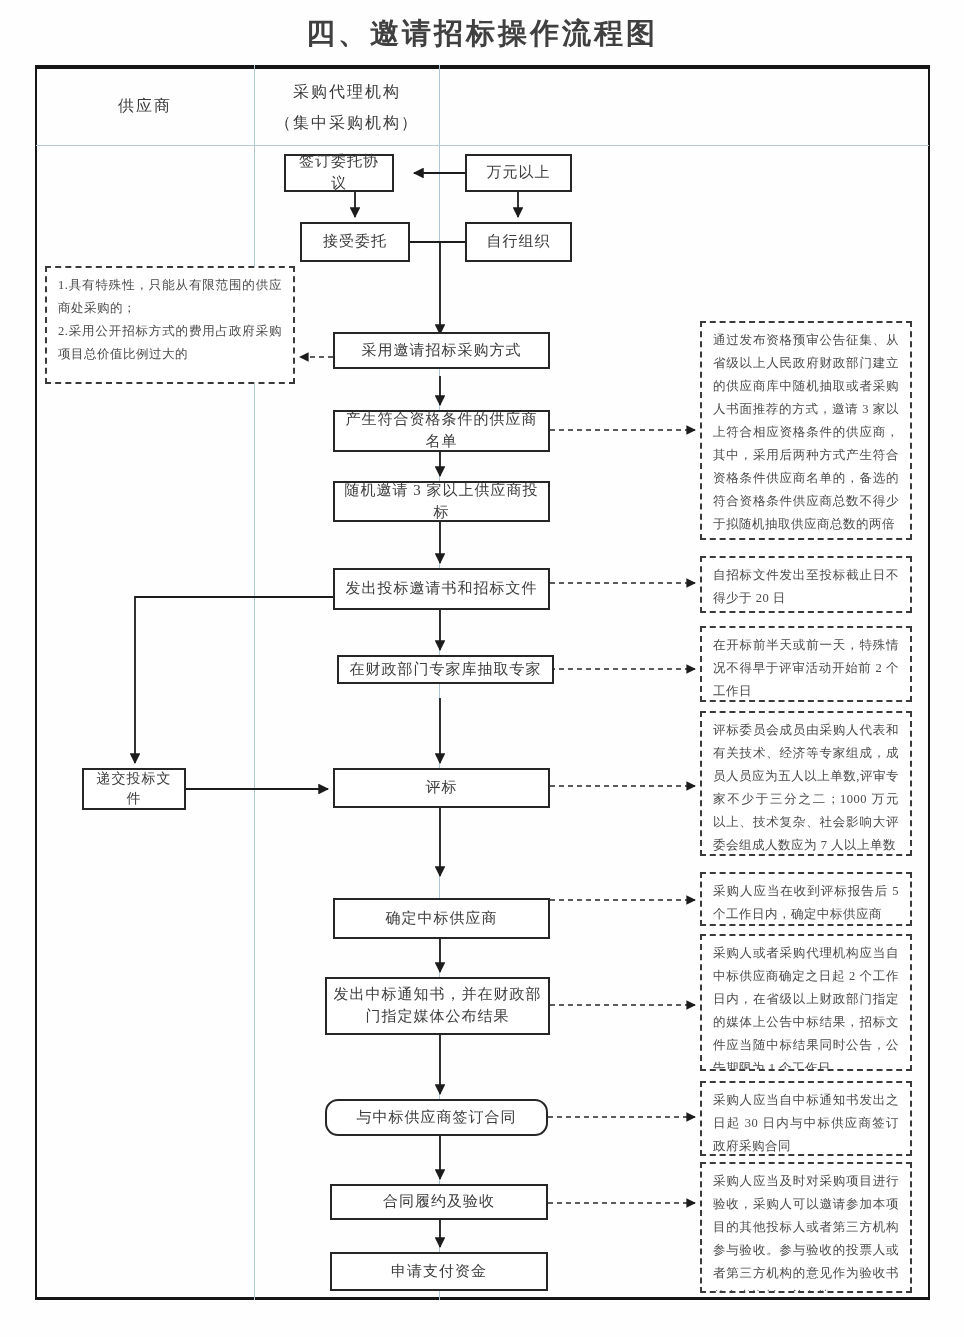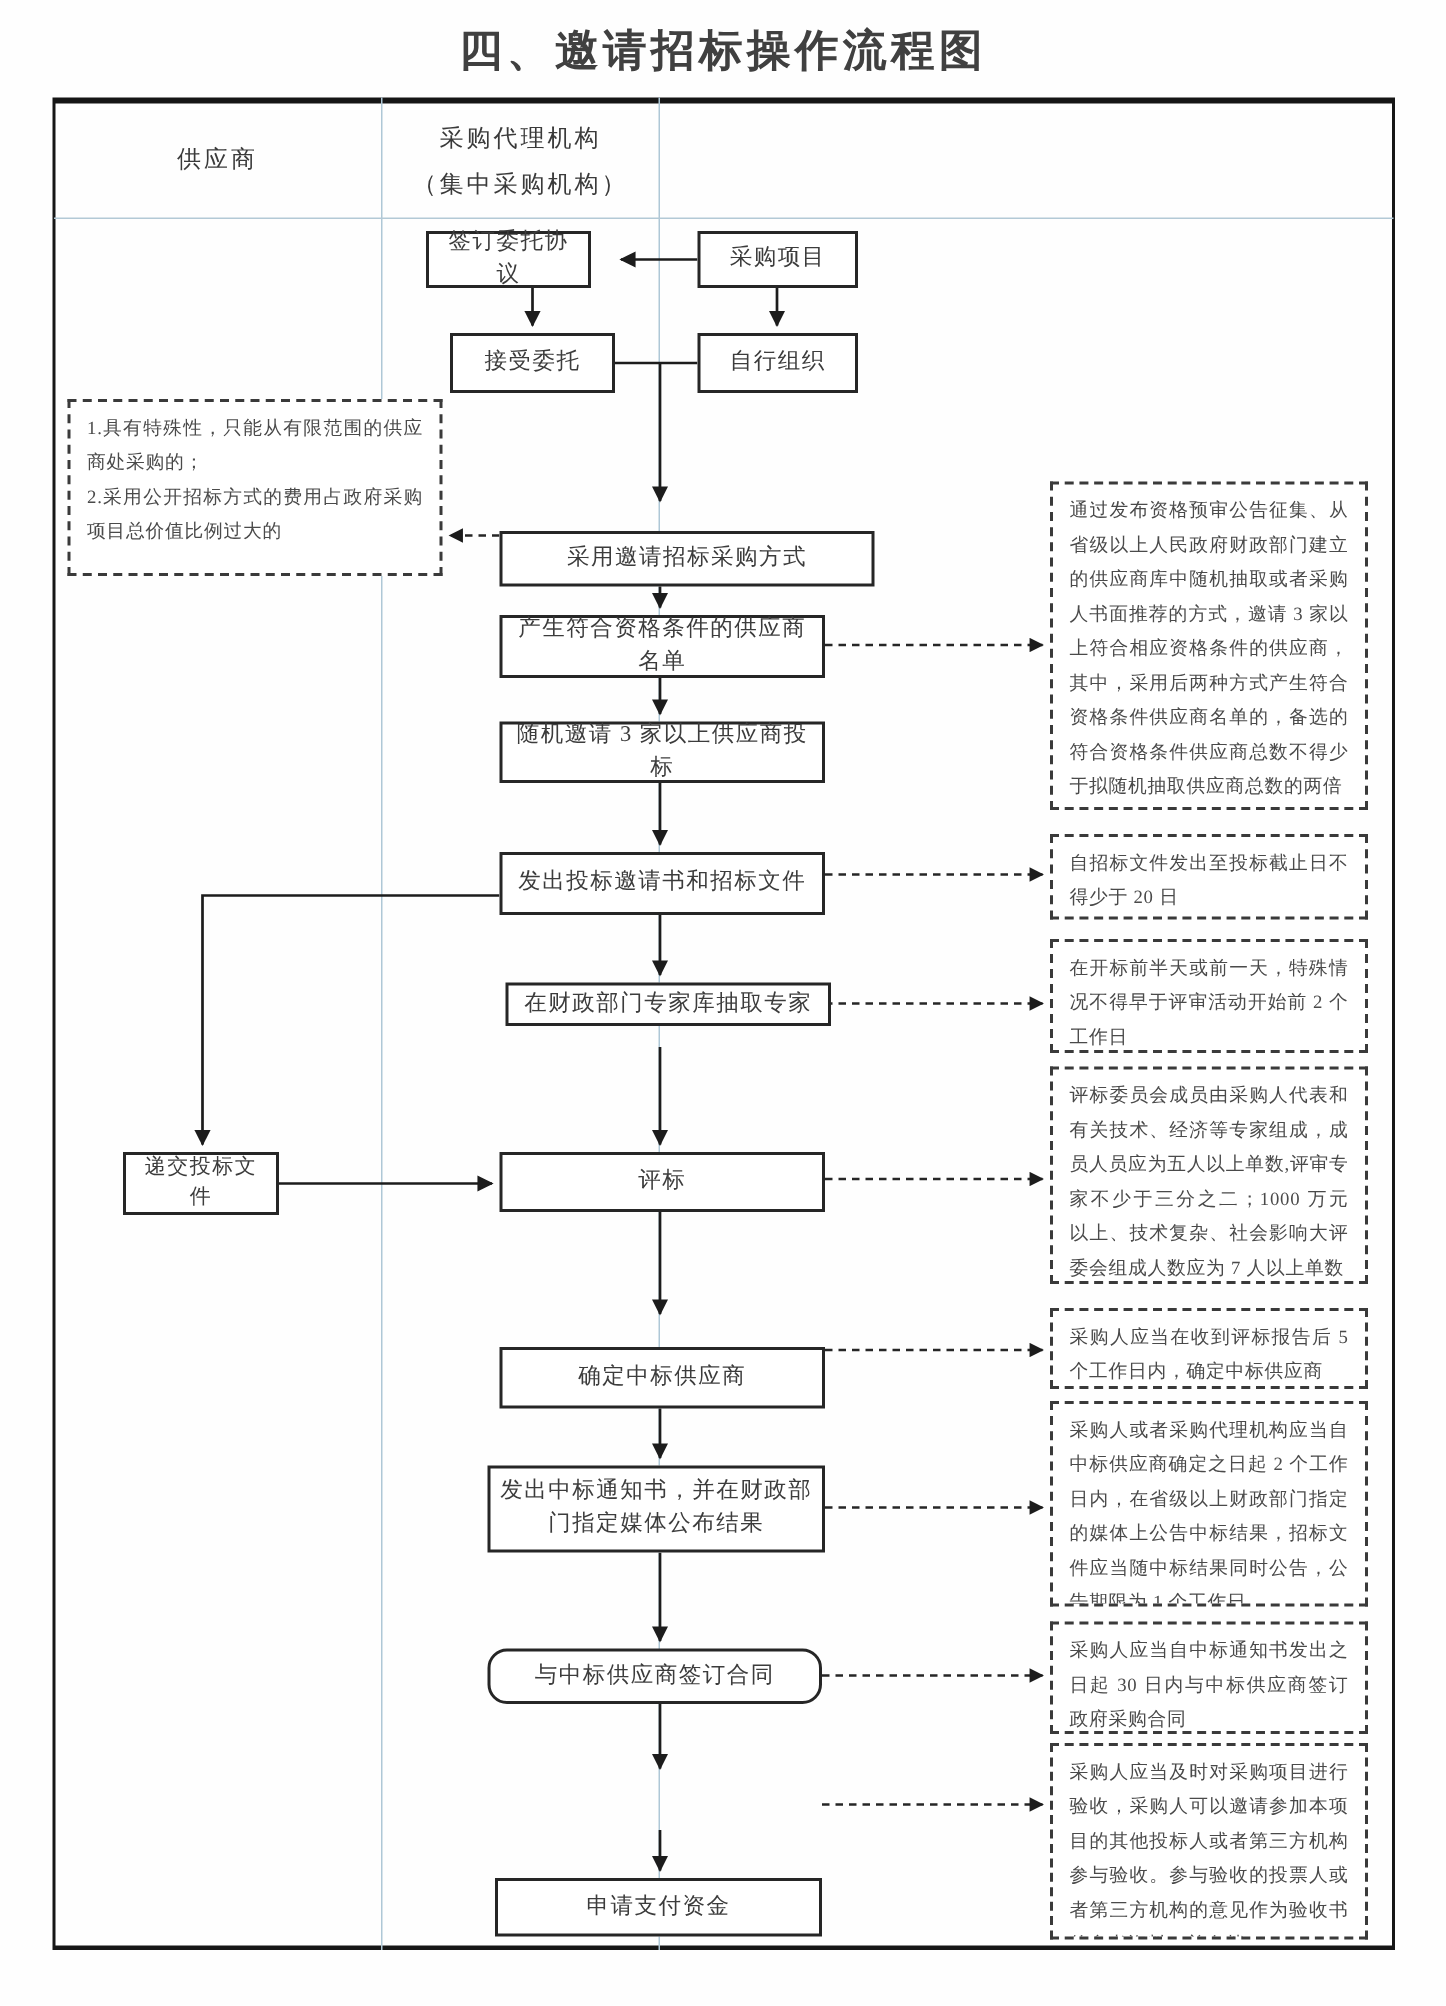--- a/index.html
+++ b/index.html
@@ -72,32 +72,33 @@
       <path class="lnd" d="M550,669 H695" marker-end="url(#arr)"></path>
       <path class="lnd" d="M550,786 H695" marker-end="url(#arr)"></path>
       <path class="lnd" d="M550,900 H695" marker-end="url(#arr)"></path>
       <path class="lnd" d="M550,1005 H695" marker-end="url(#arr)"></path>
       <path class="lnd" d="M548,1117 H695" marker-end="url(#arr)"></path>
       <path class="lnd" d="M548,1203 H695" marker-end="url(#arr)"></path>
     </g>
   </svg>
 
   <div class="fbox" style="left:284px;top:154px;width:110px;height:38px;">签订委托协议</div>
-  <div class="fbox" style="left:465px;top:154px;width:107px;height:38px;">采购项目</div>
+  <div class="fbox" style="left:465px;top:154px;width:107px;height:38px;">万元以上</div>
   <div class="fbox" style="left:300px;top:222px;width:110px;height:40px;">接受委托</div>
   <div class="fbox" style="left:465px;top:222px;width:107px;height:40px;">自行组织</div>
-  <div class="fbox" style="left:333px;top:354px;width:250px;height:37px;">采用邀请招标采购方式</div>
+  <div class="fbox" style="left:333px;top:332px;width:217px;height:37px;">采用邀请招标采购方式</div>
   <div class="fbox" style="left:333px;top:410px;width:217px;height:42px;text-align:center;">产生符合资格条件的供应商名单</div>
   <div class="fbox" style="left:333px;top:481px;width:217px;height:41px;">随机邀请 3 家以上供应商投标</div>
   <div class="fbox" style="left:333px;top:568px;width:217px;height:42px;">发出投标邀请书和招标文件</div>
   <div class="fbox" style="left:337px;top:655px;width:217px;height:29px;">在财政部门专家库抽取专家</div>
   <div class="fbox" style="left:333px;top:768px;width:217px;height:40px;">评标</div>
   <div class="fbox" style="left:333px;top:881px;width:217px;height:41px;margin-top:17px;">确定中标供应商</div>
   <div class="fbox" style="left:325px;top:977px;width:225px;height:58px;">发出中标通知书，并在财政部门指定媒体公布结果</div>
   <div class="fbox" style="left:325px;top:1099px;width:223px;height:37px;border-radius:13px;">与中标供应商签订合同</div>
+  <div class="fbox" style="left:330px;top:1184px;width:218px;height:36px;">合同履约及验收</div>
   <div class="fbox" style="left:330px;top:1252px;width:218px;height:39px;">申请支付资金</div>
   <div class="fbox" style="left:82px;top:768px;width:104px;height:42px;font-size:14px;text-align:center;">递交投标文件</div>
 
   <div class="note" style="left:45px;top:266px;width:250px;height:118px;">
     <div>1.具有特殊性，只能从有限范围的供应商处采购的；</div>
     <div>2.采用公开招标方式的费用占政府采购项目总价值比例过大的</div>
   </div>
 
   <div class="note" style="left:700px;top:321px;width:212px;height:219px;">通过发布资格预审公告征集、从省级以上人民政府财政部门建立的供应商库中随机抽取或者采购人书面推荐的方式，邀请 3 家以上符合相应资格条件的供应商，其中，采用后两种方式产生符合资格条件供应商名单的，备选的符合资格条件供应商总数不得少于拟随机抽取供应商总数的两倍</div>
   <div class="note" style="left:700px;top:556px;width:212px;height:57px;">自招标文件发出至投标截止日不得少于 20 日</div>

